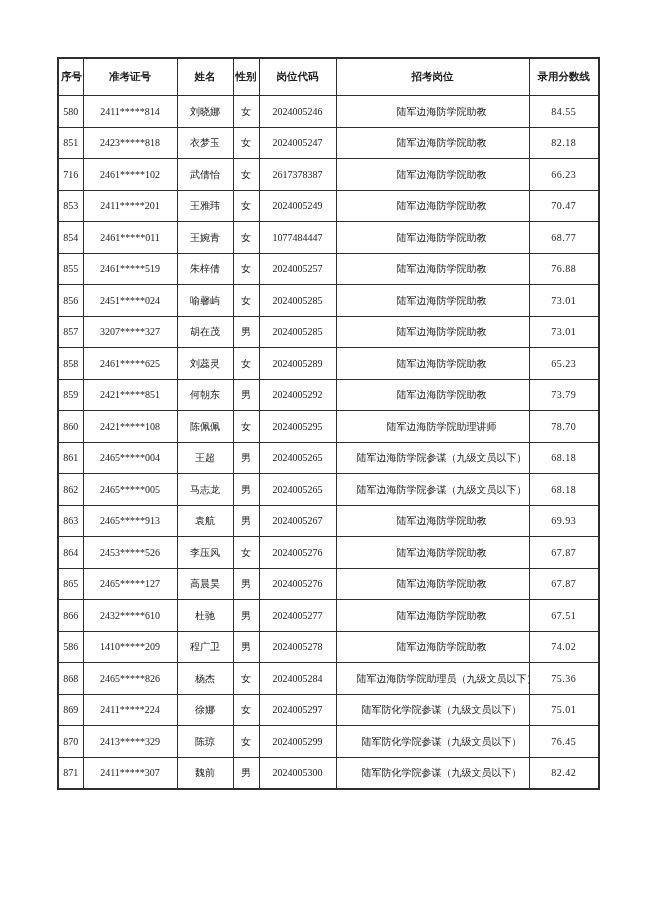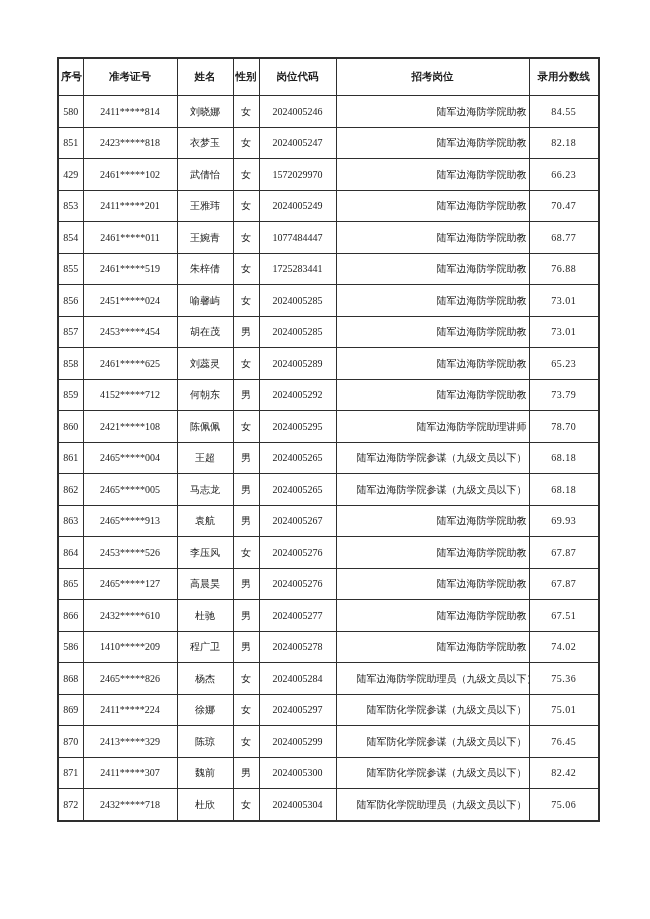--- a/index.html
+++ b/index.html
@@ -39,21 +39,21 @@
   table.score-table th {
     font-weight: bold;
     height: 36px;
     font-size: 10.5px;
   }
   table.score-table td {
     height: 30.5px;
     font-weight: normal;
   }
   table.score-table td.col-position {
-    text-align: right;
+    text-align: center;
     padding-left: 20px;
   }
   table.score-table td.col-score {
     letter-spacing: 0.5px;
   }
   col.c-serial   { width: 25px; }
   col.c-examid   { width: 94px; }
   col.c-name     { width: 56px; }
   col.c-gender   { width: 26px; }
   col.c-poscode  { width: 77px; }
@@ -98,25 +98,25 @@
         <tr>
           <td class="col-serial">851</td>
           <td class="col-exam-id">2423*****818</td>
           <td class="col-name">衣梦玉</td>
           <td class="col-gender">女</td>
           <td class="col-position-code">2024005247</td>
           <td class="col-position">陆军边海防学院助教</td>
           <td class="col-score">82.18</td>
         </tr>
         <tr>
-          <td class="col-serial">429</td>
+          <td class="col-serial">716</td>
           <td class="col-exam-id">2461*****102</td>
           <td class="col-name">武倩怡</td>
           <td class="col-gender">女</td>
-          <td class="col-position-code">1572029970</td>
+          <td class="col-position-code">2617378387</td>
           <td class="col-position">陆军边海防学院助教</td>
           <td class="col-score">66.23</td>
         </tr>
         <tr>
           <td class="col-serial">853</td>
           <td class="col-exam-id">2411*****201</td>
           <td class="col-name">王雅玮</td>
           <td class="col-gender">女</td>
           <td class="col-position-code">2024005249</td>
           <td class="col-position">陆军边海防学院助教</td>
@@ -129,54 +129,54 @@
           <td class="col-gender">女</td>
           <td class="col-position-code">1077484447</td>
           <td class="col-position">陆军边海防学院助教</td>
           <td class="col-score">68.77</td>
         </tr>
         <tr>
           <td class="col-serial">855</td>
           <td class="col-exam-id">2461*****519</td>
           <td class="col-name">朱梓倩</td>
           <td class="col-gender">女</td>
-          <td class="col-position-code">1725283441</td>
+          <td class="col-position-code">2024005257</td>
           <td class="col-position">陆军边海防学院助教</td>
           <td class="col-score">76.88</td>
         </tr>
         <tr>
           <td class="col-serial">856</td>
           <td class="col-exam-id">2451*****024</td>
           <td class="col-name">喻馨屿</td>
           <td class="col-gender">女</td>
           <td class="col-position-code">2024005285</td>
           <td class="col-position">陆军边海防学院助教</td>
           <td class="col-score">73.01</td>
         </tr>
         <tr>
           <td class="col-serial">857</td>
-          <td class="col-exam-id">2453*****454</td>
+          <td class="col-exam-id">3207*****327</td>
           <td class="col-name">胡在茂</td>
           <td class="col-gender">男</td>
           <td class="col-position-code">2024005285</td>
           <td class="col-position">陆军边海防学院助教</td>
           <td class="col-score">73.01</td>
         </tr>
         <tr>
           <td class="col-serial">858</td>
           <td class="col-exam-id">2461*****625</td>
           <td class="col-name">刘蕊灵</td>
           <td class="col-gender">女</td>
           <td class="col-position-code">2024005289</td>
           <td class="col-position">陆军边海防学院助教</td>
           <td class="col-score">65.23</td>
         </tr>
         <tr>
           <td class="col-serial">859</td>
-          <td class="col-exam-id">4152*****712</td>
+          <td class="col-exam-id">2421*****851</td>
           <td class="col-name">何朝东</td>
           <td class="col-gender">男</td>
           <td class="col-position-code">2024005292</td>
           <td class="col-position">陆军边海防学院助教</td>
           <td class="col-score">73.79</td>
         </tr>
         <tr>
           <td class="col-serial">860</td>
           <td class="col-exam-id">2421*****108</td>
           <td class="col-name">陈佩佩</td>
@@ -276,25 +276,16 @@
           <td class="col-score">76.45</td>
         </tr>
         <tr>
           <td class="col-serial">871</td>
           <td class="col-exam-id">2411*****307</td>
           <td class="col-name">魏前</td>
           <td class="col-gender">男</td>
           <td class="col-position-code">2024005300</td>
           <td class="col-position">陆军防化学院参谋（九级文员以下）</td>
           <td class="col-score">82.42</td>
-        </tr>
-        <tr>
-          <td class="col-serial">872</td>
-          <td class="col-exam-id">2432*****718</td>
-          <td class="col-name">杜欣</td>
-          <td class="col-gender">女</td>
-          <td class="col-position-code">2024005304</td>
-          <td class="col-position">陆军防化学院助理员（九级文员以下）</td>
-          <td class="col-score">75.06</td>
         </tr>
       </tbody>
   </table>
 </div>
 
 </body></html>

